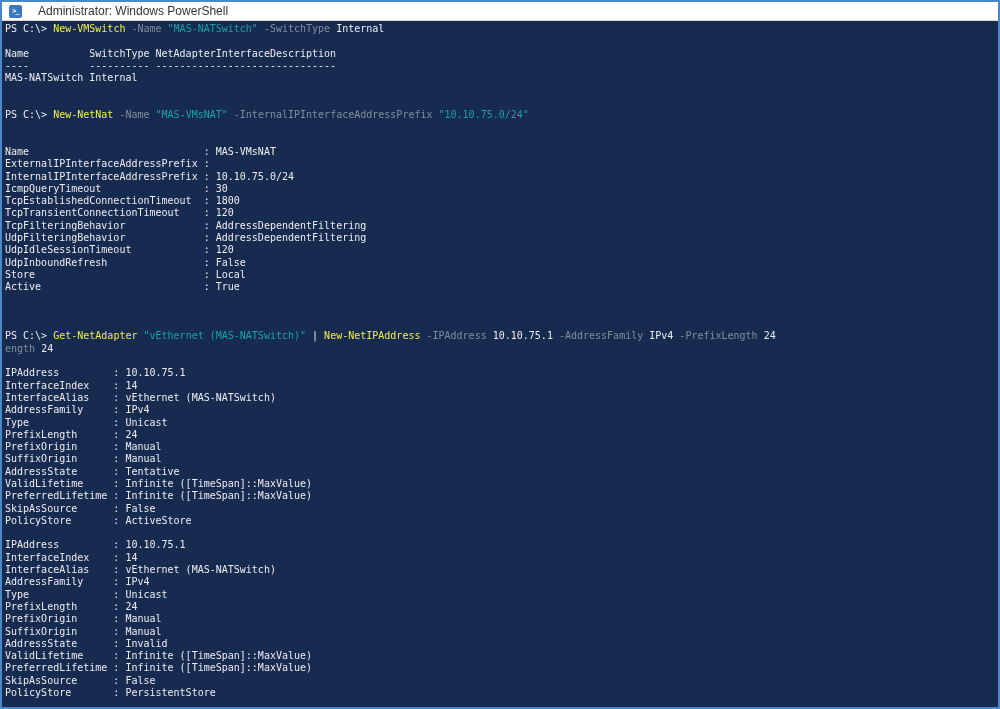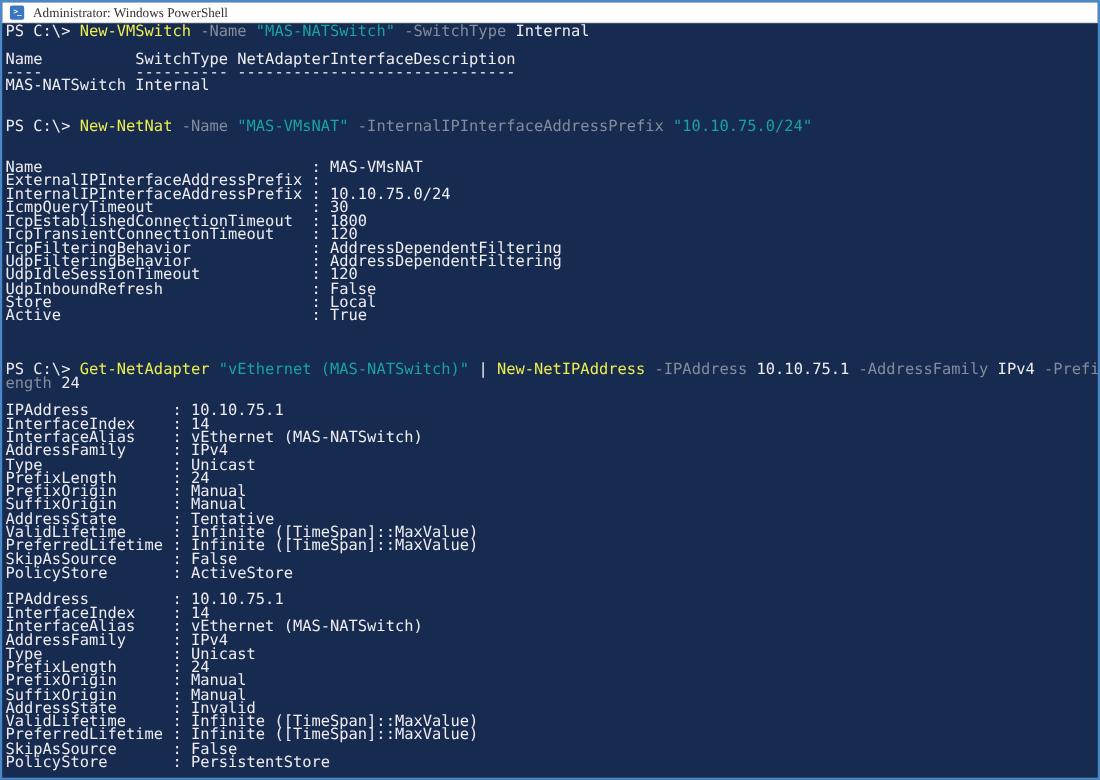--- a/index.html
+++ b/index.html
@@ -20,26 +20,26 @@
     display:flex;align-items:center;padding-left:7px;
     border-bottom:1px solid #d9d9d9;
   }
   .ps-icon{
     width:13px;height:13px;background:var(--icon-bg);border-radius:2px;
     color:#fff;font-size:7px;font-weight:bold;line-height:12px;
     text-align:center;letter-spacing:-1px;flex:0 0 auto;
     font-family:"DejaVu Sans Mono",monospace;
   }
   .title-text{
-    margin-left:8px;font-family:Liberation Serif, serif;
+    margin-left:16px;font-family:Liberation Sans, sans-serif;
     font-size:12px;color:var(--title-text);white-space:nowrap;
   }
   .terminal{
     padding:2px 0 0 3px;
-    font-size:14px;line-height:12.3px;
+    font-size:10px;line-height:12.3px;
     color:var(--foreground);
     white-space:pre;
     cursor:text;
   }
   .line{min-height:12.3px;}
   .tok-f{color:var(--foreground);}
   .tok-c{color:var(--command);}
   .tok-p{color:var(--parameter);}
   .tok-s{color:var(--string);}
 </style>

